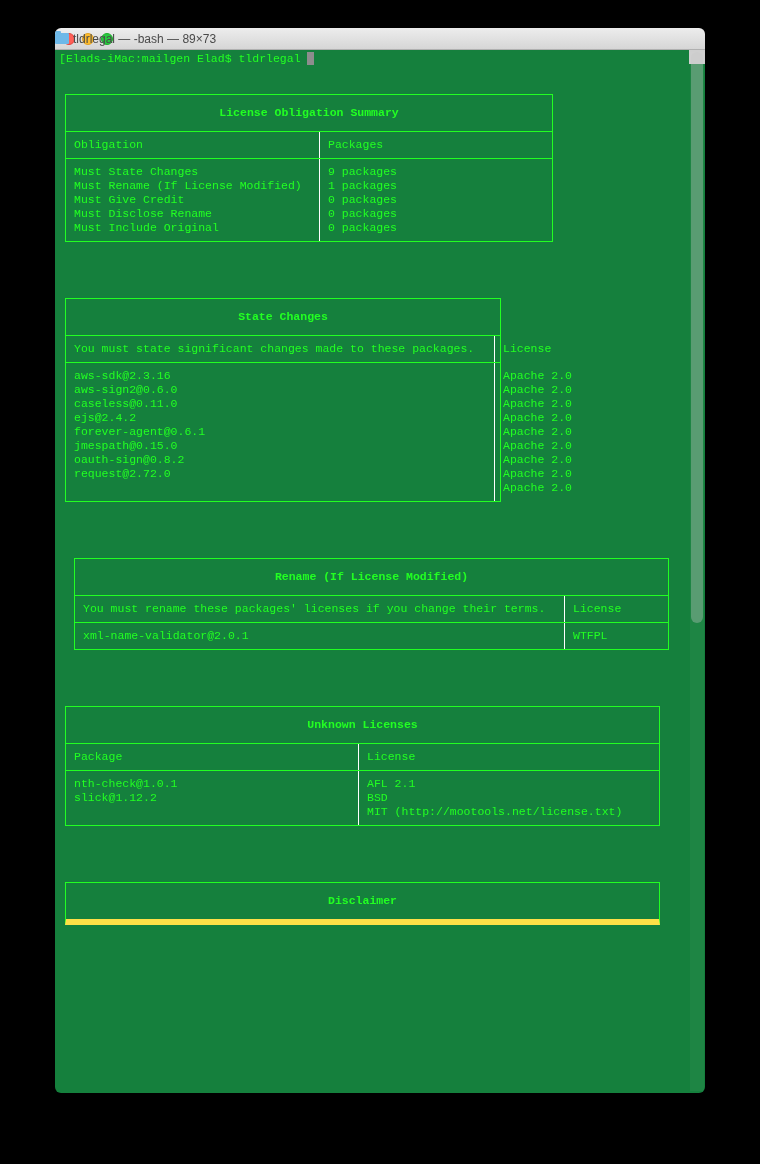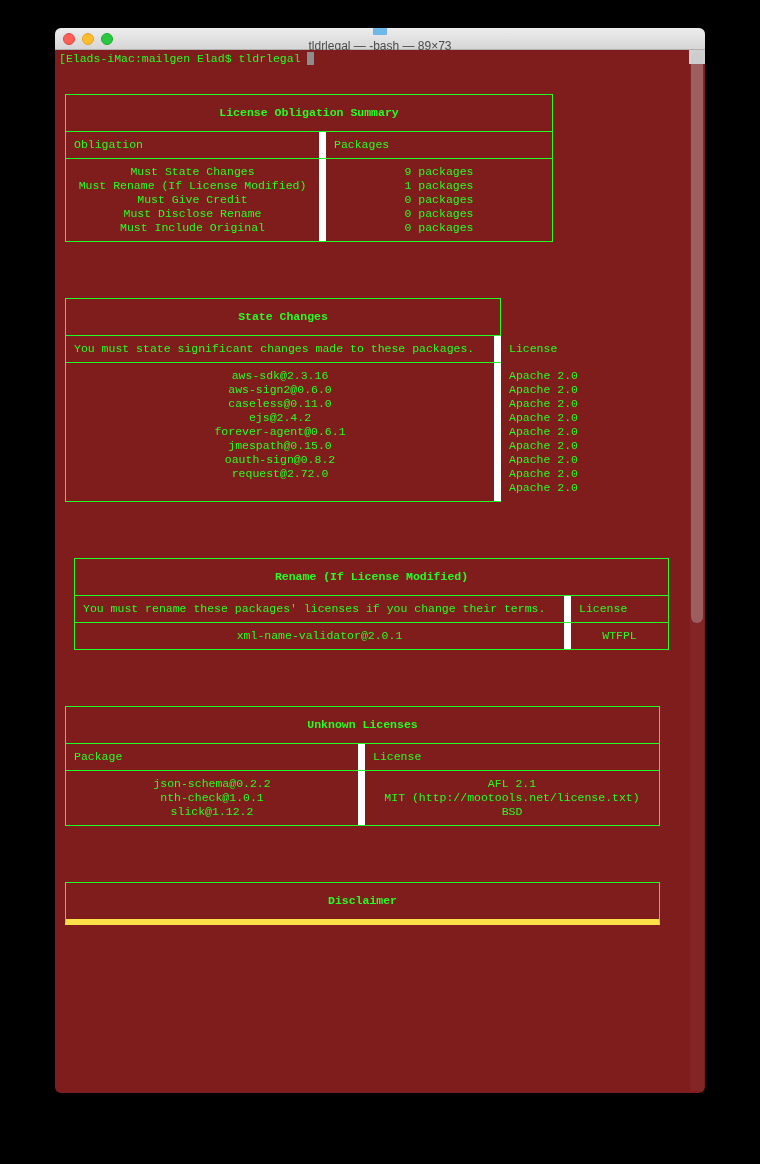--- a/index.html
+++ b/index.html
@@ -46,43 +46,42 @@
   .tl-close { background: #ff5f57; border: 0.5px solid #e14640; }
   .tl-min { background: #ffbd2e; border: 0.5px solid #e1a124; }
   .tl-max { background: #28c940; border: 0.5px solid #1dad2b; }
   .title-center {
     position: absolute;
     left: 0; right: 0;
     text-align: center;
     font-size: 12px;
     color: #4a4a4a;
     display: flex;
-    justify-content: flex-end;
+    justify-content: flex-start;
     align-items: center;
     gap: 4px;
-    flex-direction: column;
   }
   .folder-icon {
     display: inline-block;
     width: 14px; height: 11px;
     background: #6db8e8;
     border-radius: 1px;
     position: relative;
   }
   .folder-icon::before {
     content: "";
     position: absolute;
     top: -2px; left: 0;
     width: 6px; height: 2px;
     background: #6db8e8;
     border-radius: 1px 1px 0 0;
   }
   .terminal-body {
     flex: 1;
-    background: #7f1d1d;
+    background: #15803d;
     font-family: Menlo, Monaco, "Courier New", monospace;
     font-size: 11.5px;
     line-height: 14px;
     color: #22ff22;
     position: relative;
     overflow: hidden;
   }
   .terminal-content {
     padding: 2px 4px;
   }
@@ -133,23 +132,23 @@
   }
   .t-body {
     display: flex;
     border: 1px solid #22ff22;
     border-top: none;
   }
   .t-col {
     padding: 6px 8px;
   }
   .t-col + .t-col {
-    border-left: 7px solid #ffffff;
-  }
-  .cell-line { white-space: pre; text-align: center; }
+    border-left: 1px solid #ffffff;
+  }
+  .cell-line { white-space: pre; }
   .w-summary { width: 488px; margin-left: 6px;}
   .w-summary .col1 { flex: 0 0 253px; }
   .w-summary .col2 { flex: 1; }
   .w-state { width: 436px; margin-left: 6px;}
   .w-state .col1 { flex: 0 0 428px; }
   .w-state .col2 { flex: 1; }
   .w-rename { width: 595px; margin-left: 15px;}
   .w-rename .col1 { flex: 0 0 489px; }
   .w-rename .col2 { flex: 1; }
   .w-unknown { width: 595px; margin-left: 6px;}
@@ -256,28 +255,27 @@
       </div>
 
       <div class="tbox tight w-unknown">
         <div class="t-title">Unknown Licenses</div>
         <div class="t-headrow">
           <div class="t-col col1">Package</div>
           <div class="t-col col2">License</div>
         </div>
         <div class="t-body">
           <div class="t-col col1">
-            <div class="cell-line">json-schema@0.2.2</div>
             <div class="cell-line">nth-check@1.0.1</div>
             <div class="cell-line">slick@1.12.2</div>
           </div>
           <div class="t-col col2">
             <div class="cell-line">AFL 2.1</div>
+            <div class="cell-line">BSD</div>
             <div class="cell-line">MIT (http://mootools.net/license.txt)</div>
-            <div class="cell-line">BSD</div>
           </div>
         </div>
       </div>
 
       <div class="tbox tight w-disclaimer">
         <div class="t-title" style="border-bottom:6px solid #fde047">Disclaimer</div>
       </div>
 
     </div>
   </div>

